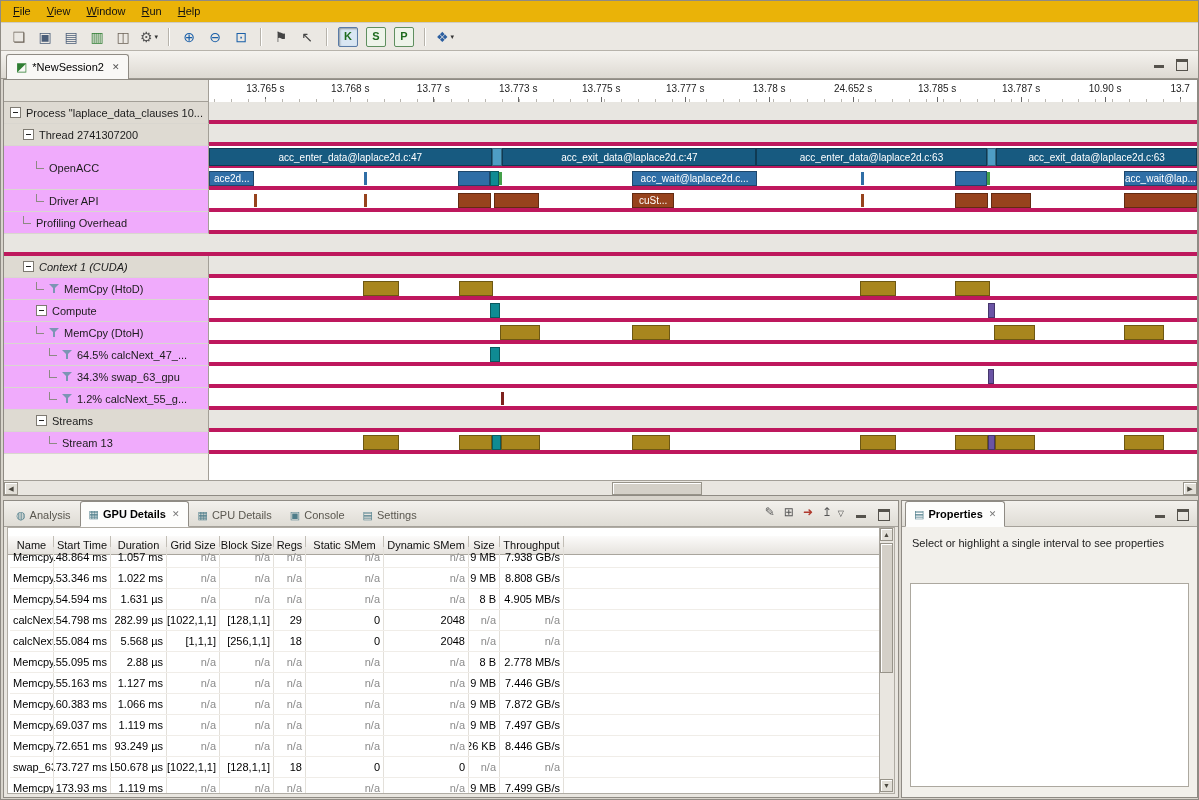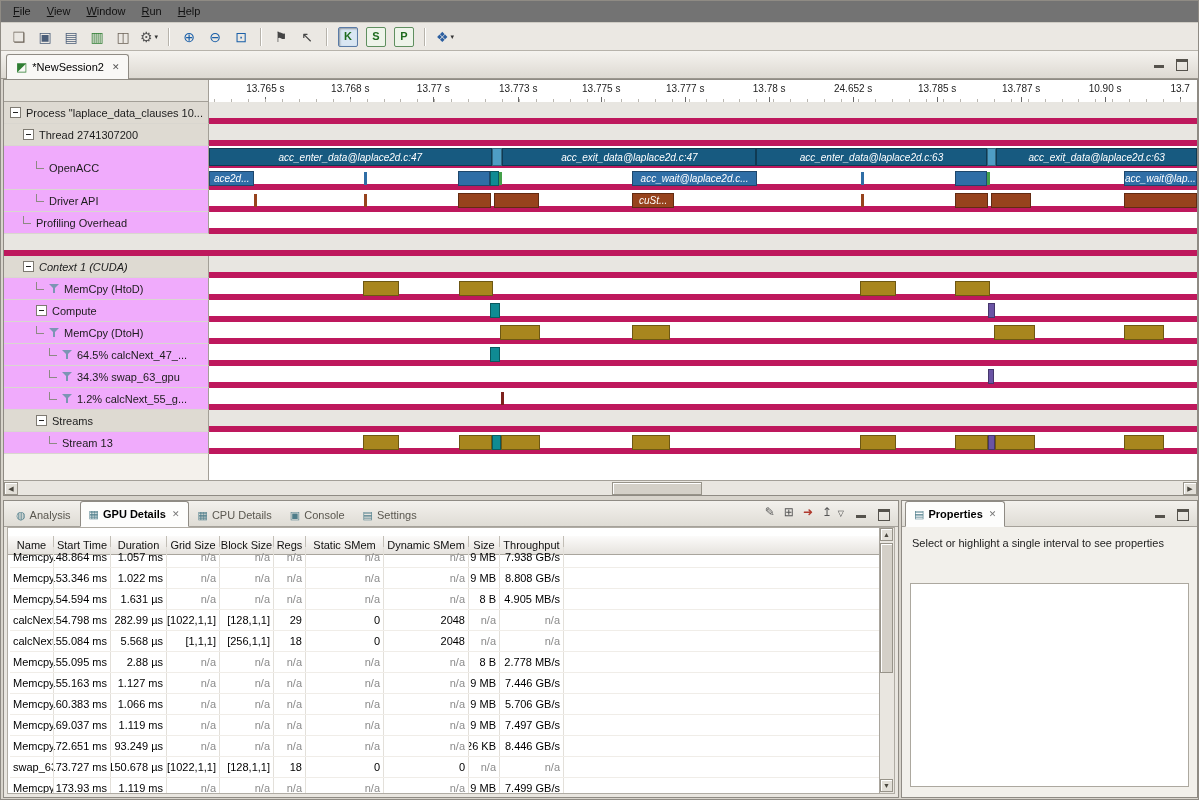--- a/index.html
+++ b/index.html
@@ -1,19 +1,19 @@
 <!DOCTYPE html>
 <html><head>
 <meta charset="utf-8">
 <style>
   html,body{margin:0;padding:0;background:#c9c5bd;}
   body{font-family:"Liberation Sans",sans-serif;font-size:11px;}
   #wrap{position:relative;width:1199px;height:800px;border:1px solid #8f8b84;box-sizing:border-box;background:#d8d4cc;overflow:hidden;}
   
-  #menubar{position:absolute;top:0;left:0;right:0;height:22px;background:#737373;border-bottom:1px solid #cfccc5;line-height:21px;padding-left:4px;box-sizing:border-box;}
+  #menubar{position:absolute;top:0;left:0;right:0;height:22px;background:#eab308;border-bottom:1px solid #cfccc5;line-height:21px;padding-left:4px;box-sizing:border-box;}
   .menu-item{display:inline-block;padding:0 8px;color:#111;cursor:default;}
   
   #toolbar{position:absolute;top:22px;left:0;right:0;height:28px;background:#ebe8e3;border-bottom:1px solid #b7b3ab;display:flex;align-items:center;padding-left:5px;box-sizing:border-box;}
   .tbtn{height:22px;min-width:22px;display:flex;align-items:center;justify-content:center;margin:0 1px;border:1px solid transparent;border-radius:2px;cursor:default;}
   .tglyph{font-size:14px;line-height:1;}
   .tbtn.tile{width:18px;height:18px;min-width:18px;margin:0 4px;background:#eef4ea;border:1px solid #5f8f5f;border-radius:2px;}
   .tbtn.tile .tglyph{font-size:11px;font-weight:bold;color:#1e6b1e;}
   .tbtn.tile.pressed{background:#d9e6f3;border-color:#5a7ba6;box-shadow:inset 1px 1px 2px rgba(0,0,0,.35);}
   .tsep{width:1px;height:18px;background:#b7b3ab;border-right:1px solid #fff;margin:0 6px;}
   .caret{font-size:7px;color:#333;margin-left:2px;}
@@ -31,21 +31,21 @@
   #ruler{position:absolute;left:205px;right:0;top:0;height:22px;background:#fff;border-bottom:1px solid #ccc9c2;overflow:hidden;}
   #ruler::after{content:"";position:absolute;left:5px;right:0;bottom:0;height:3px;background:repeating-linear-gradient(to right,#b8b5af 0 1px,transparent 1px 16.95px);}
   .ruler-label{position:absolute;top:3px;transform:translateX(-50%);font-size:10px;color:#222;white-space:nowrap;}
   .ruler-tick{position:absolute;bottom:0;width:1px;height:5px;background:#666;}
   #t-rows{position:absolute;left:0;top:22px;right:0;bottom:15px;overflow:hidden;}
   #t-rows::before{content:"";position:absolute;left:0;top:0;bottom:0;width:205px;background:#f4f1ec;border-right:1px solid #a39f97;box-sizing:border-box;}
   .t-row{position:relative;display:flex;}
   .t-label{width:205px;box-sizing:border-box;border-right:1px solid #a39f97;border-bottom:1px solid #d9d6cf;background:#f0abfc;display:flex;align-items:center;gap:5px;color:#1c1c1c;overflow:hidden;white-space:nowrap;position:relative;z-index:1;}
   .t-label.group{background:#dedad2;}
   .t-lanes{flex:1;display:flex;flex-direction:column;}
-  .t-lane{position:relative;height:22px;background:#fff;border-bottom:6px solid #be185d;box-sizing:border-box;font-style:italic;}
+  .t-lane{position:relative;height:22px;background:#fff;border-bottom:4px solid #be185d;box-sizing:border-box;}
   .t-lane.gray{background:#e8e6e1;}
   .bar{position:absolute;top:3px;height:15px;box-sizing:border-box;border:1px solid rgba(0,0,0,.35);display:flex;align-items:center;justify-content:center;font-size:10px;color:#fff;overflow:hidden;white-space:nowrap;}
   .bar.tall{top:2px;height:18px;}
   .bar.tick{border:none;top:4px;height:13px;}
   .toggle{width:11px;height:11px;background:#fff;border:1px solid #7e7a72;display:inline-flex;align-items:center;justify-content:center;flex:none;box-sizing:border-box;}
   .toggle i{display:block;width:5px;height:1px;background:#222;}
   .corner{width:7px;height:7px;border-left:1px solid #8d8a83;border-bottom:1px solid #8d8a83;flex:none;margin-top:-5px;}
   .funnel{width:10px;height:9px;background:#7c95b4;clip-path:polygon(0 0,100% 0,60% 45%,60% 100%,40% 100%,40% 45%);flex:none;}
   #hscroll{position:absolute;left:0;right:0;bottom:0;height:15px;background:#e9e6e0;border-top:1px solid #a39f97;box-sizing:border-box;}
   .sb-btn{position:absolute;top:1px;width:14px;height:13px;background:#e2dfd8;border:1px solid #979389;box-shadow:inset 1px 1px 0 #fff;display:flex;align-items:center;justify-content:center;font-size:7px;color:#4a473f;box-sizing:border-box;}
@@ -544,21 +544,21 @@
           <div class="tr">
             <div class="td" style="width: 44px;">Memcpy</div>
             <div class="td num" style="width: 57px;">160.383 ms</div>
             <div class="td num" style="width: 56px;">1.066 ms</div>
             <div class="td num na" style="width: 53px;">n/a</div>
             <div class="td num na" style="width: 54px;">n/a</div>
             <div class="td num na" style="width: 32px;">n/a</div>
             <div class="td num na" style="width: 78px;">n/a</div>
             <div class="td num na" style="width: 85px;">n/a</div>
             <div class="td num" style="width: 31px;">9 MB</div>
-            <div class="td num" style="width: 64px;">5.706 GB/s</div>
+            <div class="td num" style="width: 64px;">7.872 GB/s</div>
             <div class="td fill"></div>
           </div>
           <div class="tr">
             <div class="td" style="width: 44px;">Memcpy</div>
             <div class="td num" style="width: 57px;">169.037 ms</div>
             <div class="td num" style="width: 56px;">1.119 ms</div>
             <div class="td num na" style="width: 53px;">n/a</div>
             <div class="td num na" style="width: 54px;">n/a</div>
             <div class="td num na" style="width: 32px;">n/a</div>
             <div class="td num na" style="width: 78px;">n/a</div>

